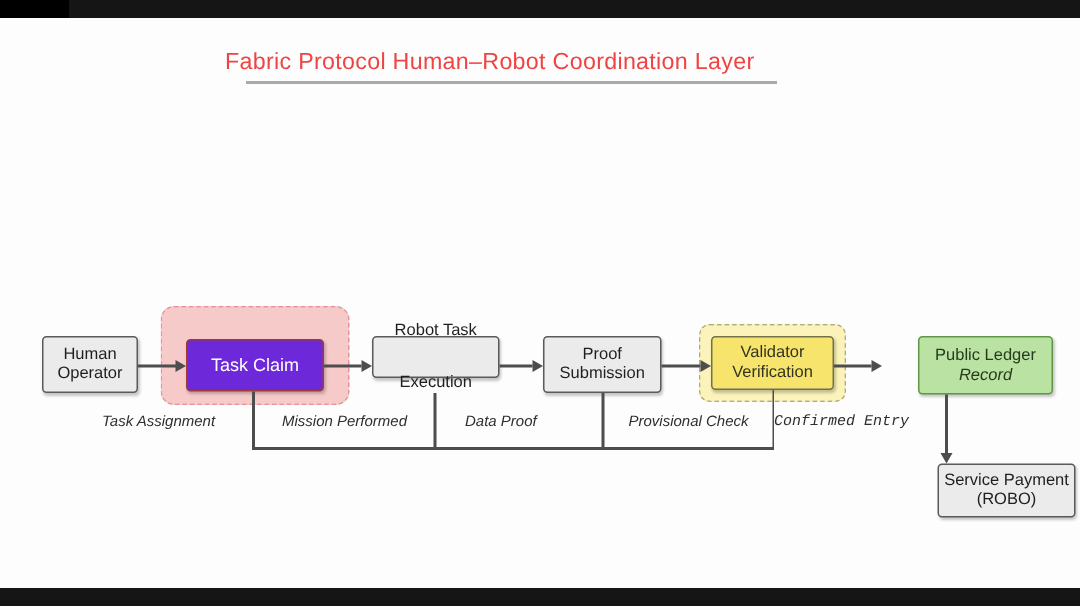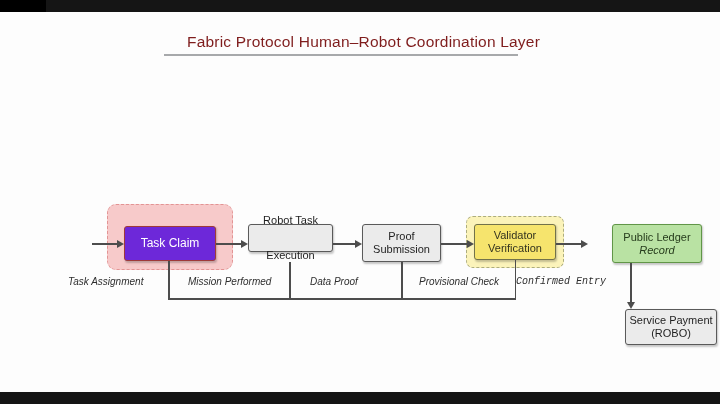--- a/index.html
+++ b/index.html
@@ -4,22 +4,22 @@
 <style>
   html,body{margin:0;padding:0;}
   body{font-family:"Liberation Sans",sans-serif;background:#ffffff;}
   #frame{position:relative;width:720px;height:404px;background:#fdfdfd;overflow:hidden;}
 
   .bar{position:absolute;left:0;width:720px;background:#151515;}
   #top-bar{top:0;height:12px;}
   #top-bar-left{position:absolute;left:0;top:0;width:46px;height:12px;background:#000;}
   #bottom-bar{top:392px;height:12px;}
 
-  #title{position:absolute;left:150px;top:33px;width:390px;text-align:right;
-         font-size:15.5px;color:#7f1d1d;letter-spacing:.2px;}
+  #title{position:absolute;left:150px;top:33px;width:390px;text-align:left;
+         font-size:15.5px;color:#ef4444;letter-spacing:.2px;}
   #title-underline{position:absolute;left:164px;top:54px;width:354px;height:2px;background:#a7a9ab;}
 
   .node{position:absolute;display:flex;flex-direction:column;align-items:center;justify-content:center;
         font-size:11px;line-height:13px;text-align:center;color:#1f1f1f;
         border:1.3px solid #5a5a5a;border-radius:3px;background:#ebebeb;
         box-shadow:1px 1.5px 2px rgba(0,0,0,.22);box-sizing:border-box;}
   .hl{position:absolute;box-sizing:border-box;}
   #pink-highlight{left:107px;top:204px;width:126px;height:66px;border-radius:9px;
         background:#f7caca;border:1.4px dashed #e29494;}
   #yellow-highlight{left:466px;top:216px;width:98px;height:52px;border-radius:7px;
@@ -61,20 +61,24 @@
   <div class="bar" id="top-bar">
     <div id="top-bar-left"></div>
   </div>
 
   <div id="title">Fabric Protocol Human–Robot Coordination Layer</div>
   <div id="title-underline"></div>
 
   <div class="hl" id="pink-highlight"></div>
   <div class="hl" id="yellow-highlight"></div>
 
+  <div class="node" id="node-human-operator">
+    <span>Human</span>
+    <span>Operator</span>
+  </div>
 
   <div class="node" id="node-task-claim">
     <span>Task Claim</span>
   </div>
 
   <div class="node" id="node-robot-task-execution">
     <span>Robot Task</span>
     <span>Execution</span>
   </div>
 

